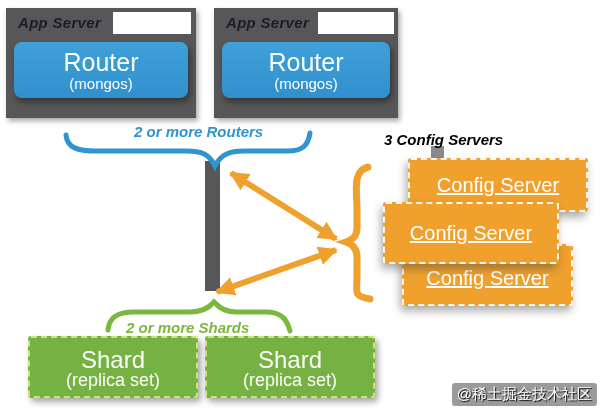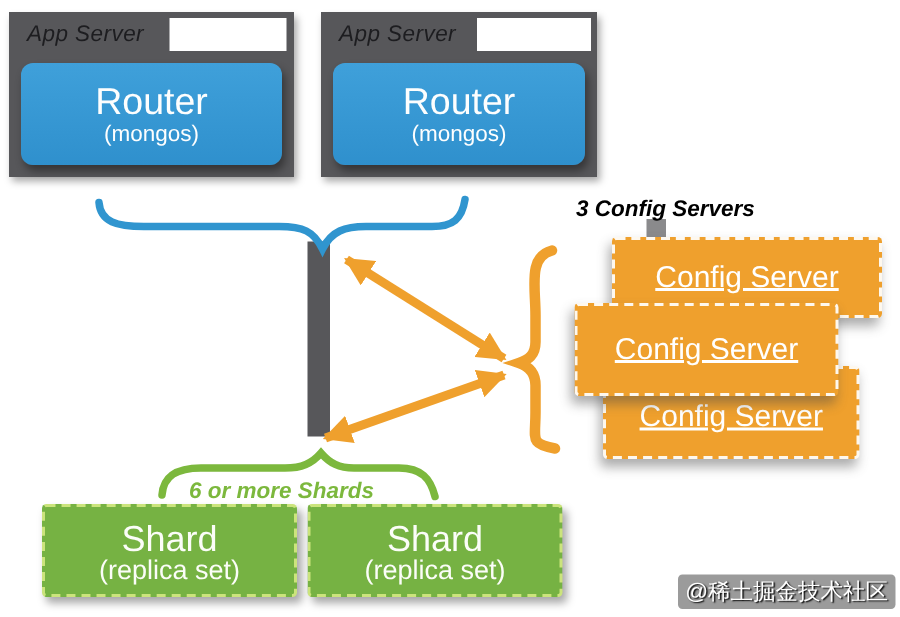--- a/index.html
+++ b/index.html
@@ -1,26 +1,26 @@
 <!DOCTYPE html>
 <html><head>
 <meta charset="utf-8">
 <style>
   html,body{margin:0;padding:0;background:#fff;}
   .canvas{position:relative;width:600px;height:411px;background:#ffffff;overflow:hidden;
           font-family:"Liberation Sans","DejaVu Sans",sans-serif;}
 
   
   .app-box{position:absolute;background:#57575a;z-index:2;box-shadow:2px 3px 5px rgba(0,0,0,0.35);}
-  .app-label{position:absolute;left:12px;top:6px;font-size:15px;font-style:italic;font-weight:normal;
+  .app-label{position:absolute;left:12px;top:6px;font-size:15px;font-style:italic;font-weight:bold;
              color:#1d1d20;letter-spacing:.3px;}
   .white-strip{position:absolute;top:4px;height:22px;background:#ffffff;}
 
   
-  .router-box{position:absolute;left:8px;right:8px;top:34px;height:68px;border-radius:8px;
+  .router-box{position:absolute;left:8px;right:8px;top:34px;height:56px;border-radius:8px;
               background:linear-gradient(180deg,#3fa0da,#2f90cd);
               box-shadow:2px 4px 6px rgba(0,0,0,0.4);
               display:flex;flex-direction:column;align-items:center;justify-content:center;color:#fdfefe;}
   .router-title{font-size:25px;line-height:26px;}
   .router-sub{font-size:15px;line-height:17px;}
 
   
   .config-box{position:absolute;background:#efa02d;border:2px dashed rgba(255,255,255,0.92);
               border-radius:3px;box-shadow:-2px 5px 8px rgba(70,70,70,0.45);
               display:flex;align-items:center;justify-content:center;color:#fff;font-size:20px;text-decoration:underline;}
@@ -110,17 +110,18 @@
     <path d="M108,330 C109,317 118,312 134,312 L190,312 C201,312 208,309 214,302
              C220,309 226,312 236,312 L266,312 C281,312 287,319 290,331" fill="none" stroke="#7cb83d" stroke-width="5" stroke-linecap="round"></path>
 
     <path d="M368,167 C352,171 357,191 357,210 L357,228 C357,237 352,240 346,242
              C352,244 357,248 357,257 L357,275 C357,293 353,296 370,299" fill="none" stroke="#efa02d" stroke-width="7" stroke-linecap="round"></path>
 
     <line x1="231" y1="173" x2="336" y2="239" stroke="#efa02d" stroke-width="6" marker-start="url(#ah)" marker-end="url(#ah)"></line>
     <line x1="217" y1="292" x2="336" y2="250" stroke="#efa02d" stroke-width="6" marker-start="url(#ah)" marker-end="url(#ah)"></line>
   </svg>
 
+  <div class="note note-routers">2 or more Routers</div>
   <div class="note note-config">3 Config Servers</div>
-  <div class="note note-shards">6 or more Shards</div>
+  <div class="note note-shards">2 or more Shards</div>
 
   <div class="watermark">@稀土掘金技术社区</div>
 </div>
 
 </body></html>

